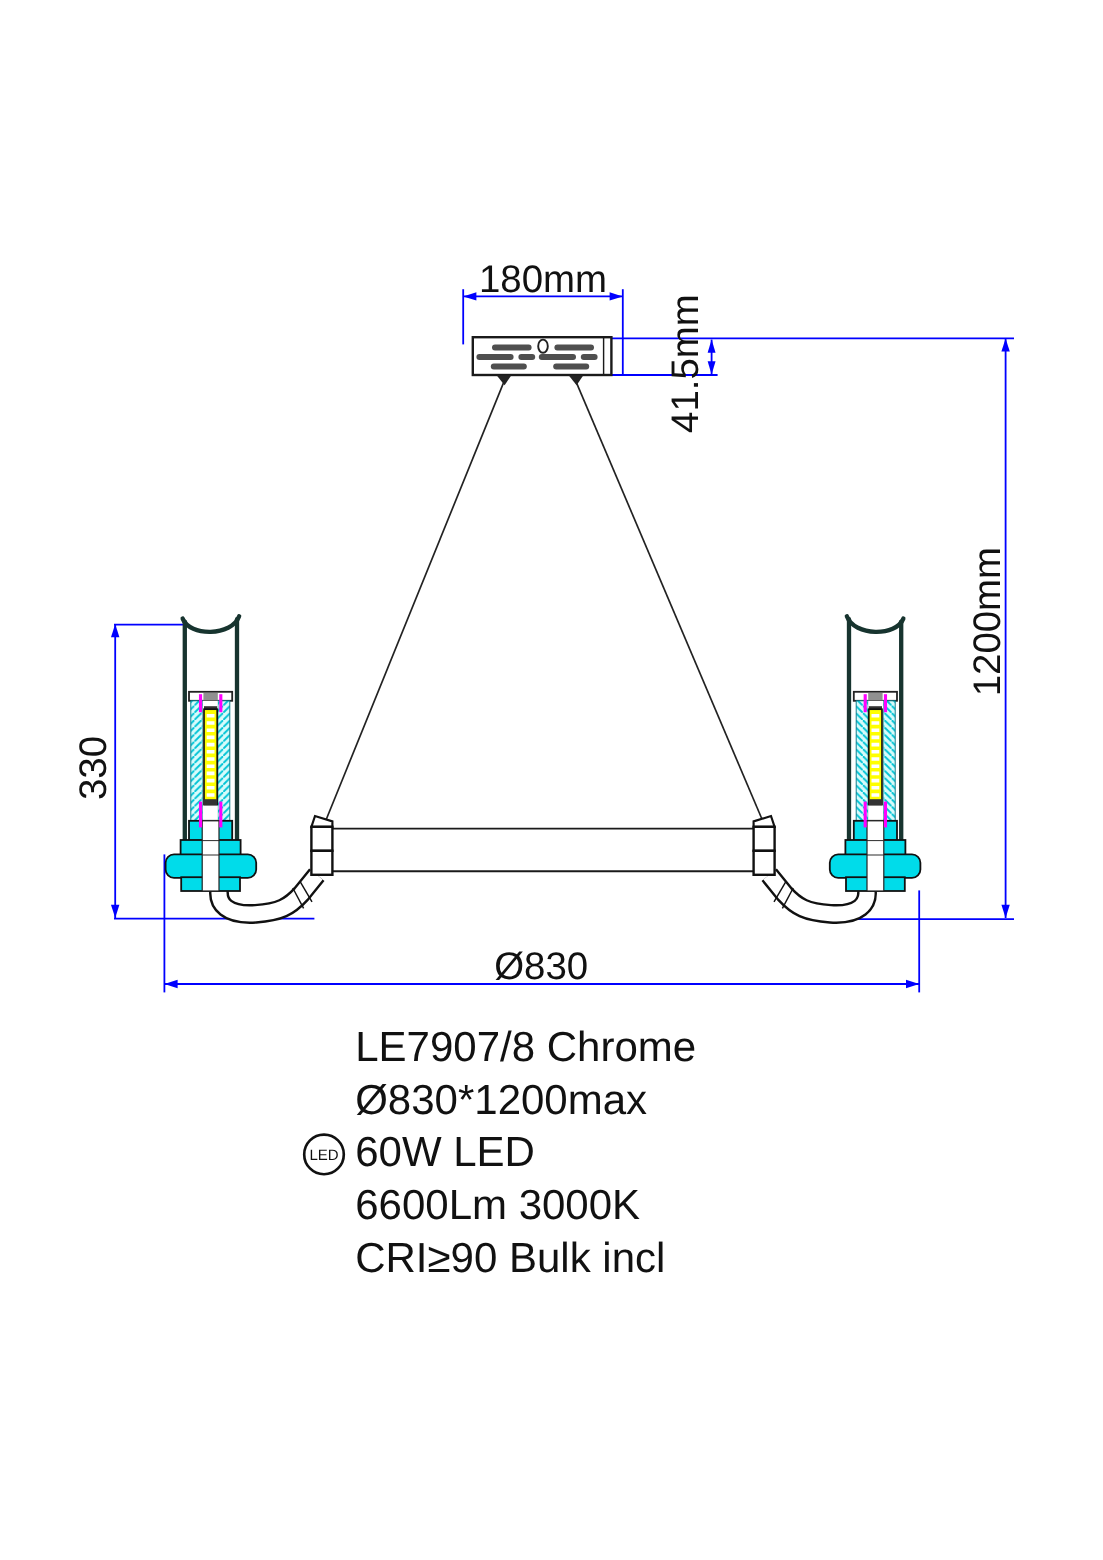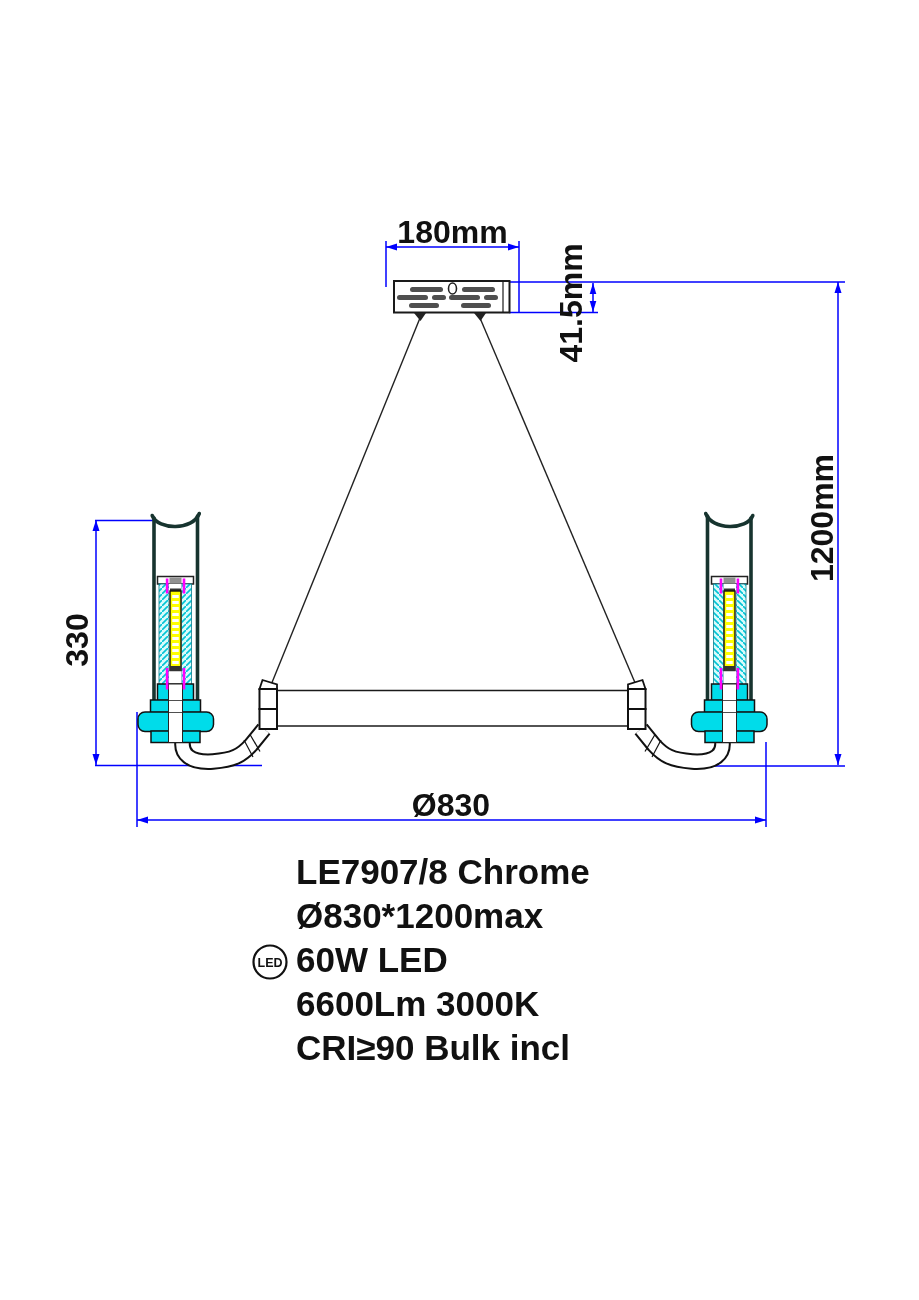--- a/index.html
+++ b/index.html
@@ -1,17 +1,17 @@
 <!DOCTYPE html>
 <html style="--dim-blue: #0000ff; --line-black: #1a1a1a; --tube-dark: #17342f; --cyan: #00dcea; --hatch-bg: #d8fbfb; --hatch-line: #00c4d6; --led-yellow: #ffff00; --magenta: #ff00ff; --slot-gray: #4f4f4f;"><head>
 <meta charset="utf-8">
 <style>
   html,body{margin:0;padding:0;background:#ffffff;}
   .page{position:relative;width:919px;height:1300px;background:#fff;overflow:hidden;
-        font-family:"Liberation Sans",sans-serif;font-weight:bold;}
+        font-family:"Liberation Sans",sans-serif;}
   svg{display:block;}
   
   .blk{stroke:var(--line-black,#1a1a1a);fill:none;}
   .blk-thin{stroke:var(--line-black,#1a1a1a);stroke-width:1.2;fill:none;}
   .tube{stroke:var(--tube-dark,#17342f);stroke-width:3.6;fill:none;stroke-linecap:round;}
   .cyan{fill:var(--cyan,#00dcea);stroke:#111;stroke-width:1.5;}
   .dim{stroke:var(--dim-blue,#0000ff);stroke-width:1.5;fill:none;}
   .dim-arrow{fill:var(--dim-blue,#0000ff);stroke:none;}
   .dim-text{font-family:"Liberation Sans",sans-serif;font-size:32px;fill:#111;}
   .spec-text{font-family:"Liberation Sans",sans-serif;font-size:35px;fill:#111;}

